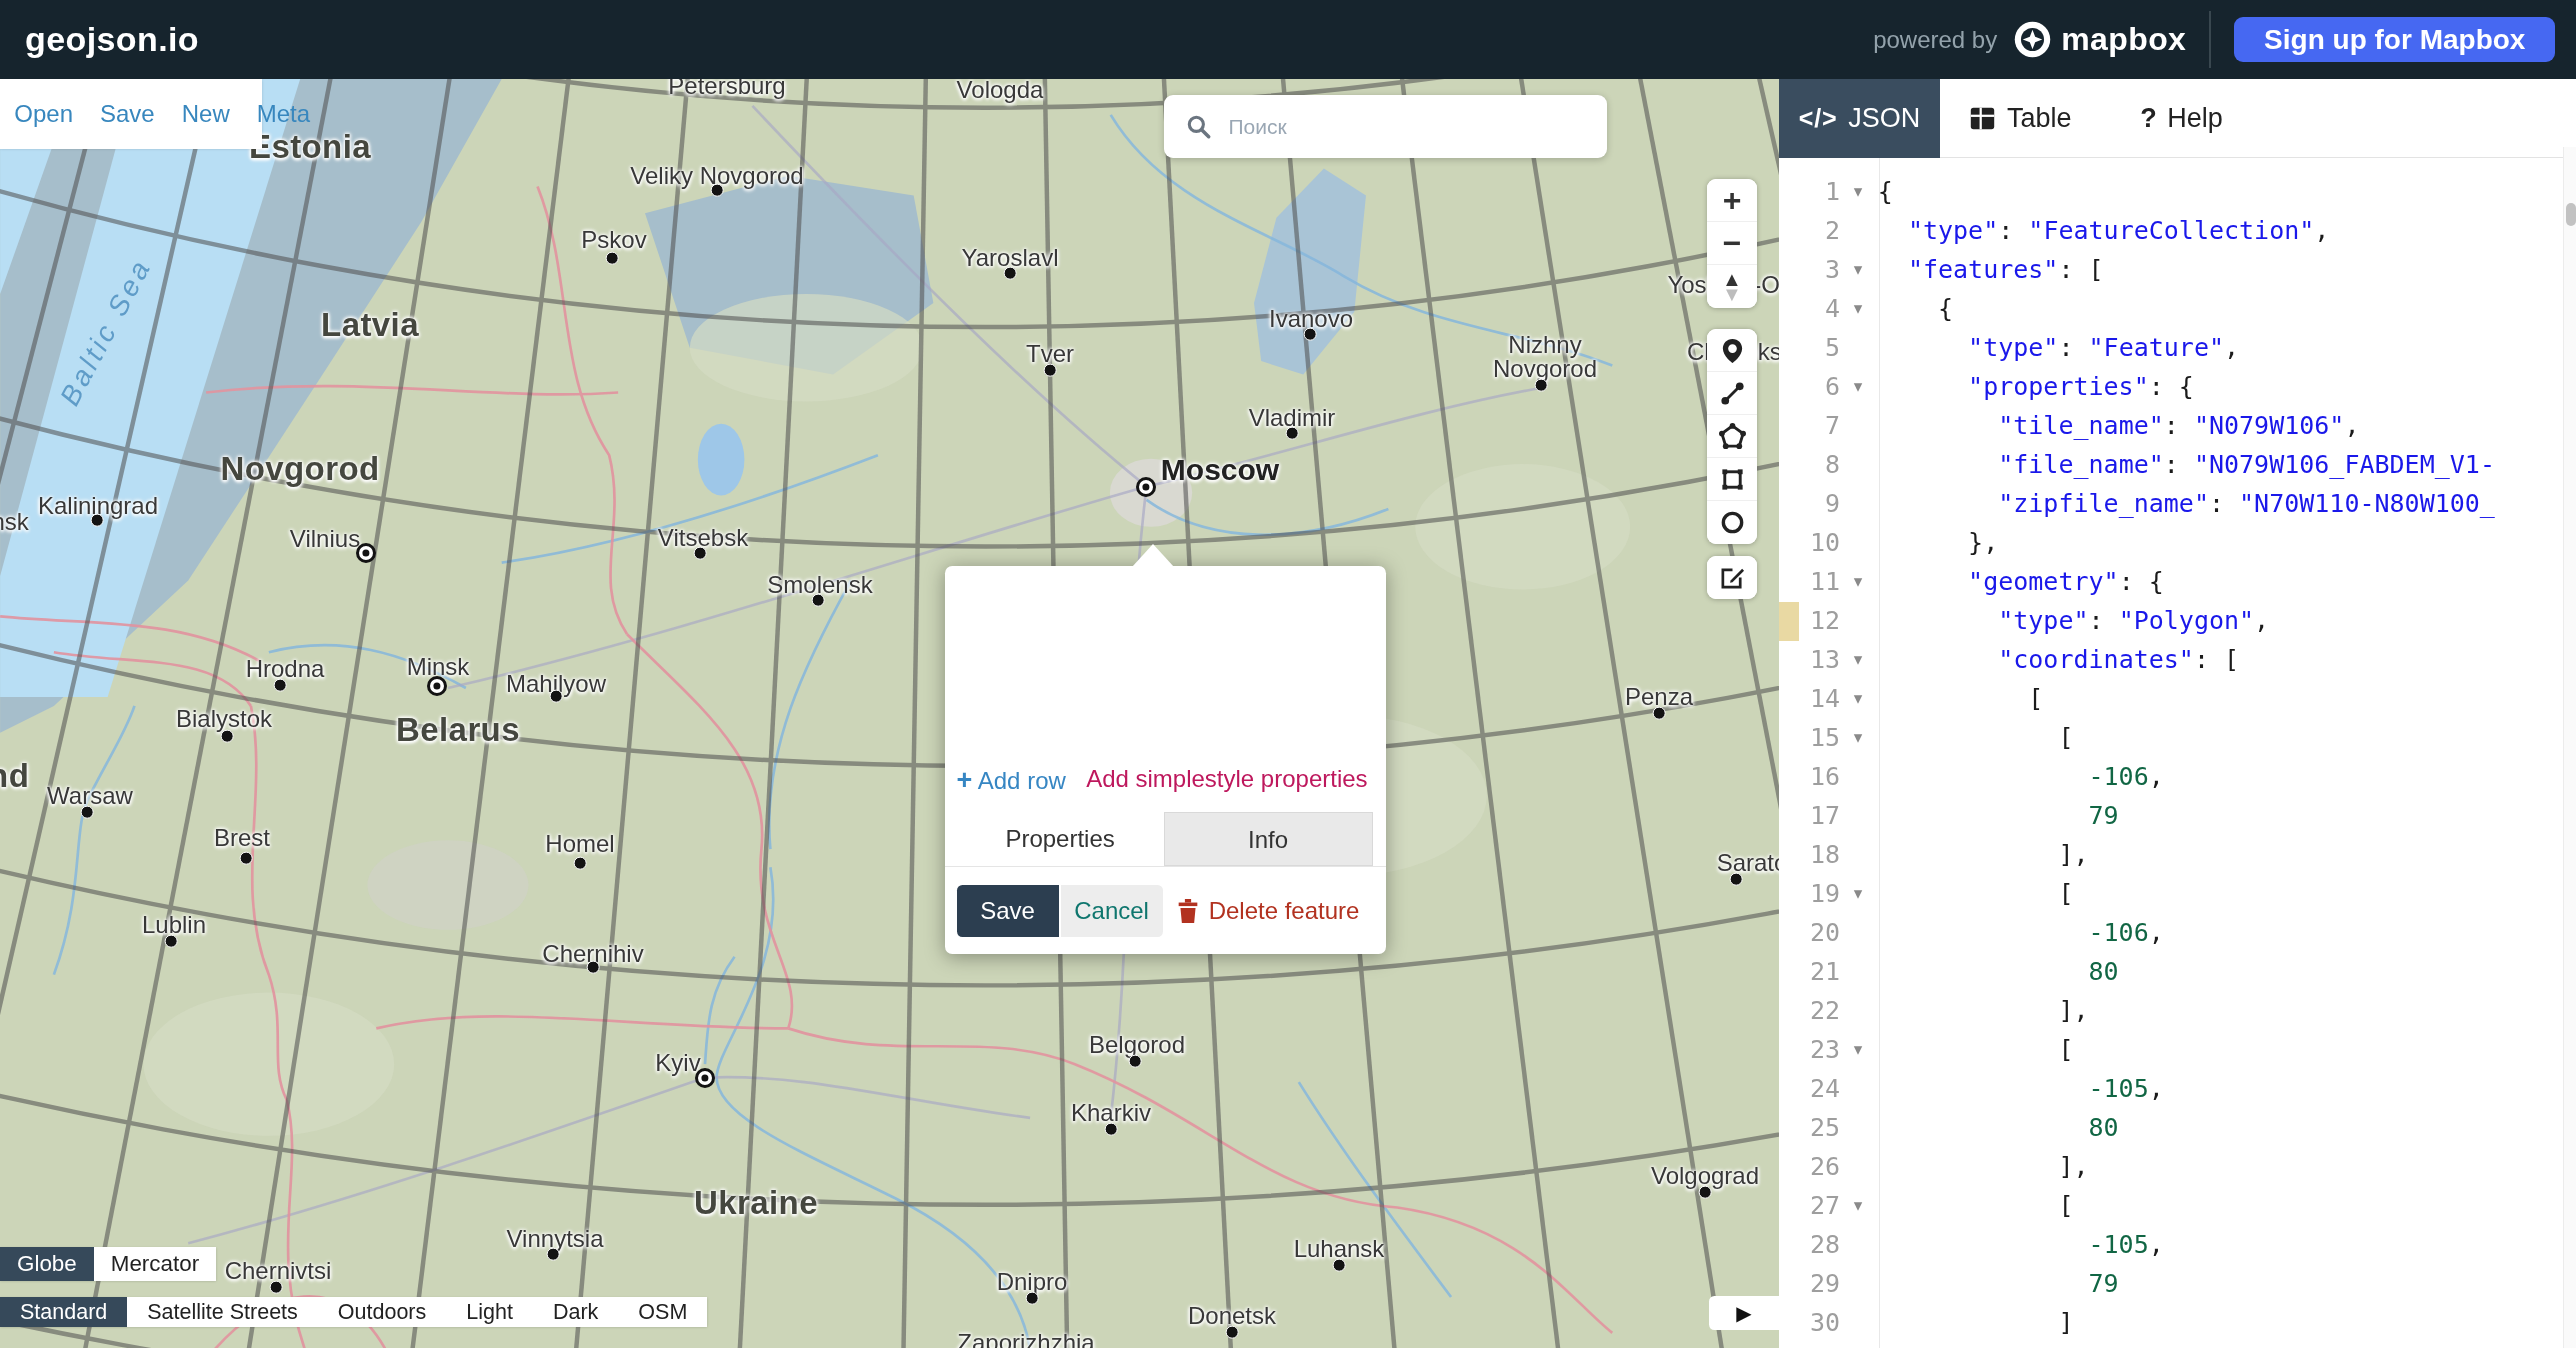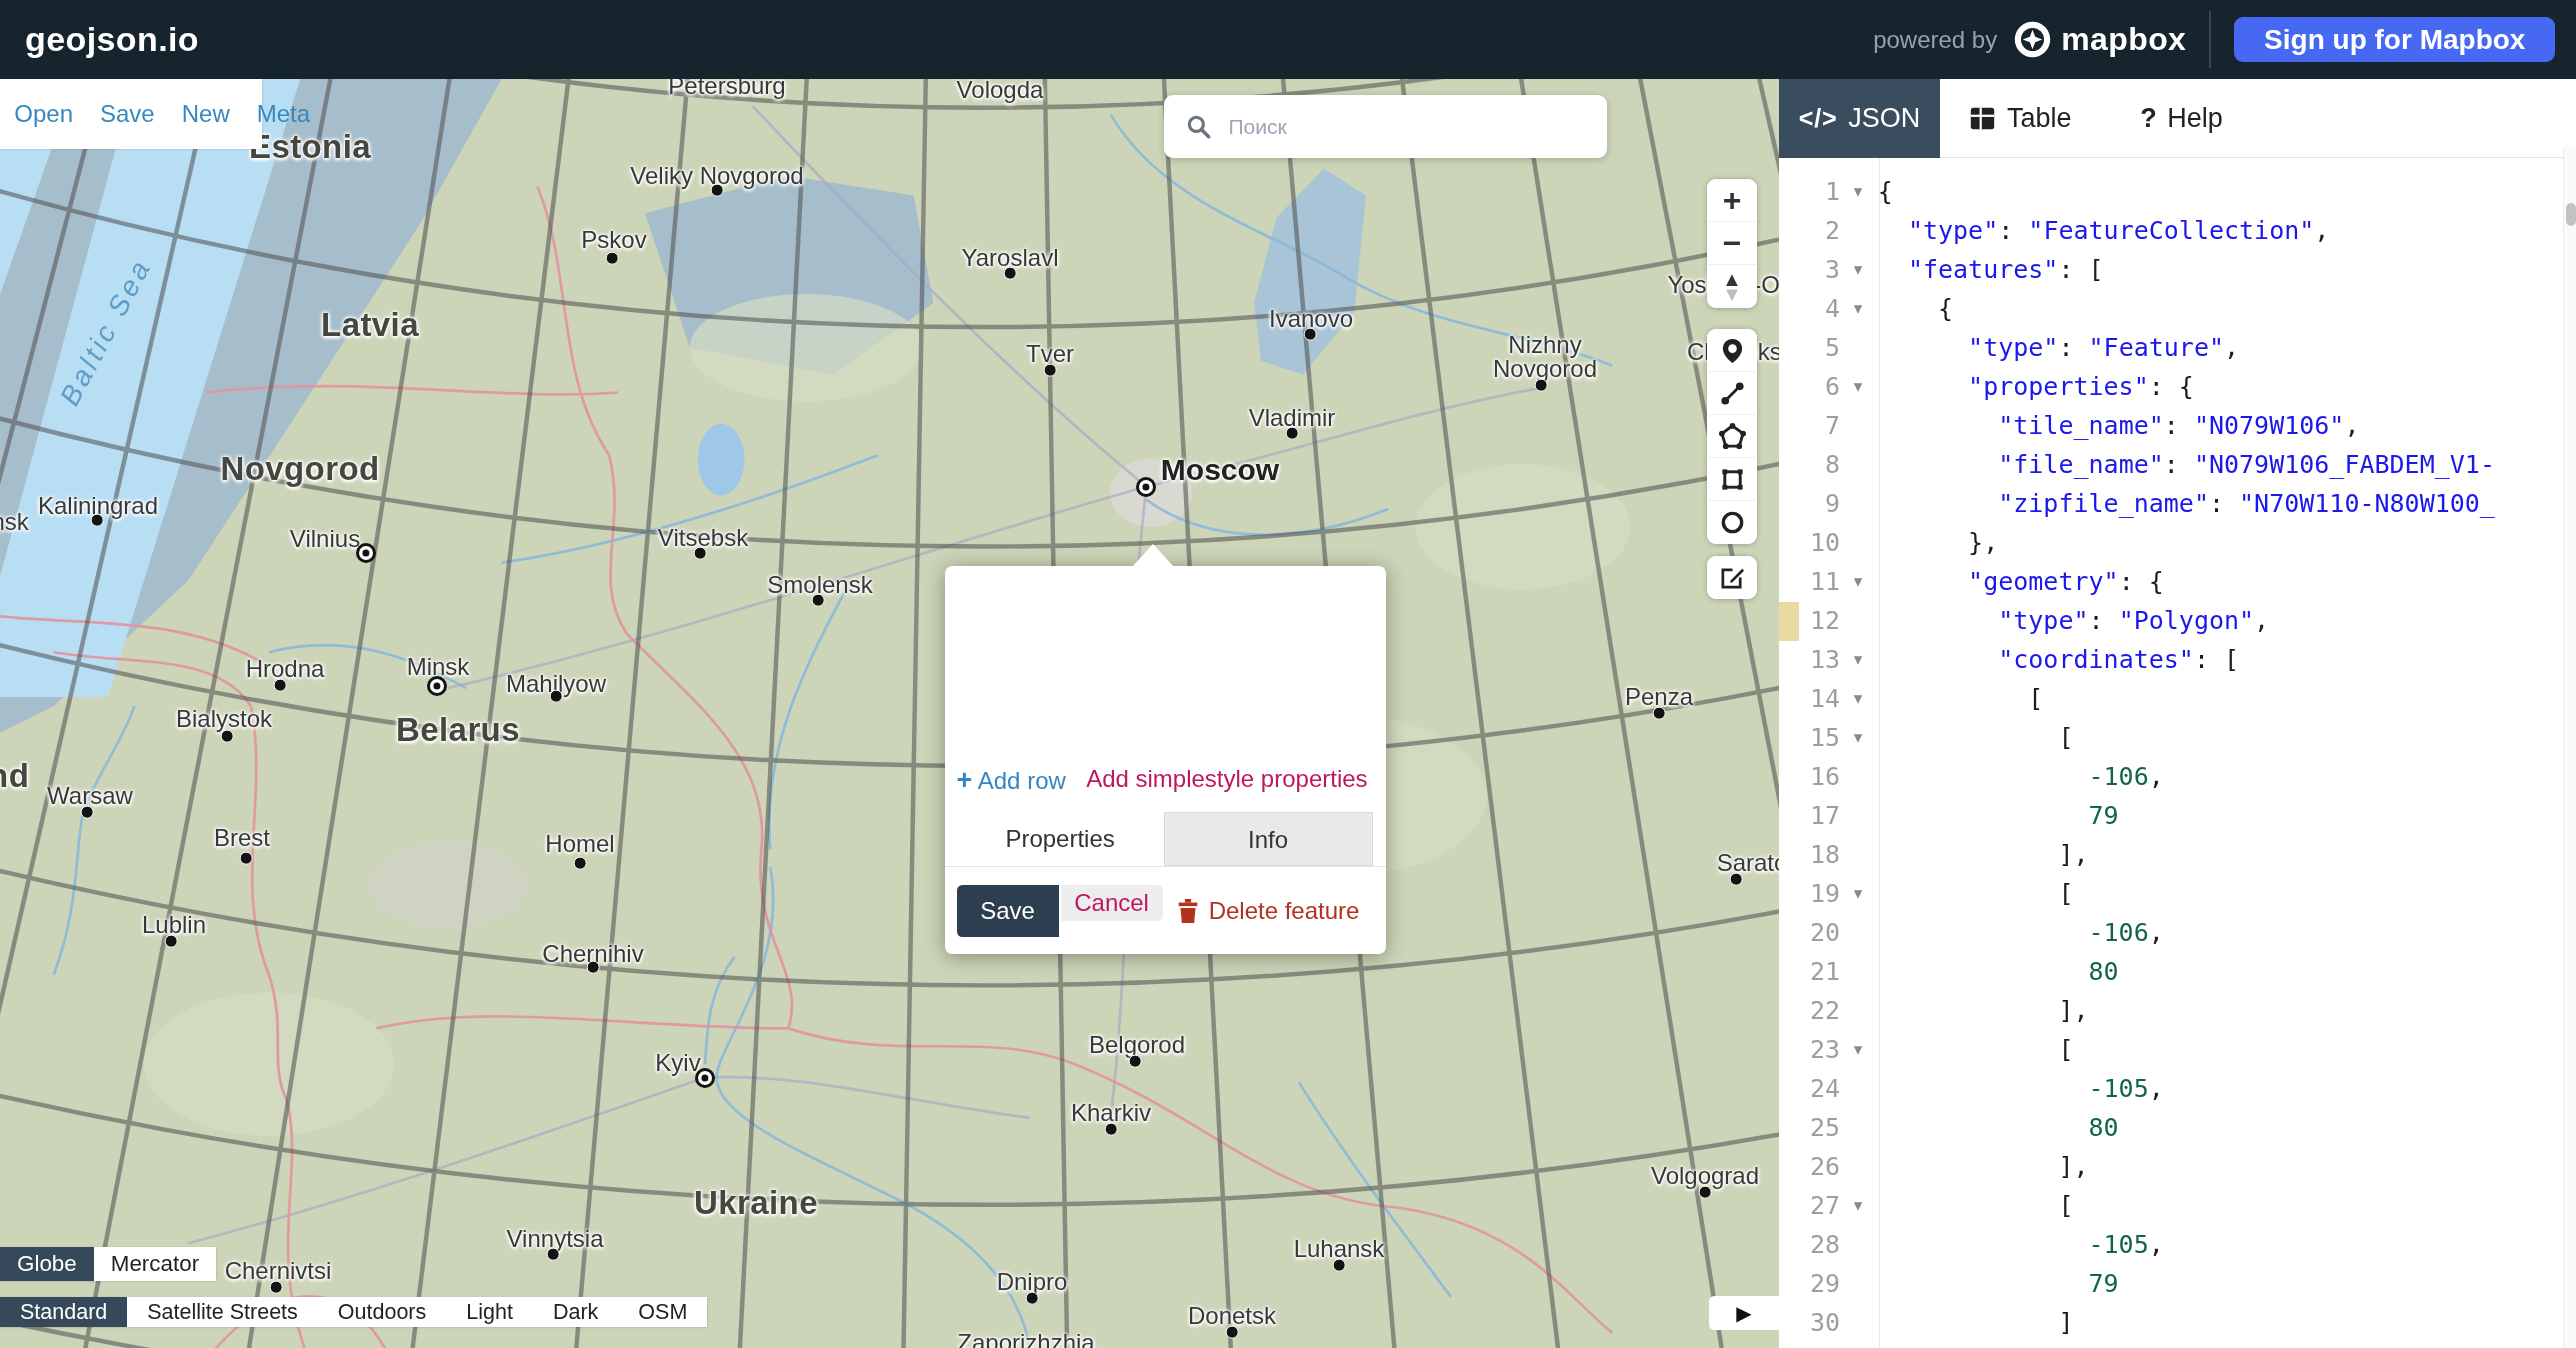--- a/index.html
+++ b/index.html
@@ -78,21 +78,21 @@
   .plinks .addrow{position:absolute;left:0;color:#3686c3;cursor:pointer;}
   .plinks .addrow .plus{font-size:27px;font-weight:bold;margin-right:5.4px;}
   .plinks .simple{position:absolute;right:0;color:#be185d;cursor:pointer;}
   .ptabs{position:absolute;left:11.6px;top:246px;width:416px;height:54px;display:flex;font-size:24px;}
   .ptabs .tab{flex:1;text-align:center;line-height:54px;cursor:pointer;color:#333;}
   .ptabs .tab.inactive{background:#e9e9e9;border:1.8px solid #d9d9d9;box-sizing:border-box;}
   .pdiv{position:absolute;left:0;top:300px;width:441px;border-bottom:1.8px solid #e5e5e5;}
   .pfoot{position:absolute;left:11.6px;top:319px;width:416px;height:52px;}
   .btn-save{position:absolute;left:0;top:0;width:102px;height:52px;background:#2c3e50;color:#fff;border:none;
             font-size:24px;border-radius:5.4px 0 0 5.4px;cursor:pointer;font-family:"Liberation Sans",sans-serif;}
-  .btn-cancel{position:absolute;left:104px;top:0;width:102px;height:36px;background:#ededed;color:#be185d;border:none;
+  .btn-cancel{position:absolute;left:104px;top:0;width:102px;height:52px;background:#ededed;color:#0f766e;border:none;
             font-size:24px;border-radius:0 5.4px 5.4px 0;cursor:pointer;font-family:"Liberation Sans",sans-serif;}
   .btn-del{position:absolute;right:7.2px;top:0;height:52px;display:flex;align-items:center;gap:9px;
             color:#b23220;font-size:24px;cursor:pointer;background:none;border:none;font-family:"Liberation Sans",sans-serif;}
   
   .panel{position:absolute;left:1779px;top:79px;width:797px;height:1270px;background:#fff;z-index:30;}
   .ptabbar{position:absolute;left:0;top:0;width:797px;height:79px;border-bottom:1.8px solid #e3e3e3;
            box-sizing:border-box;display:flex;background:#fff;}
   .ptab{width:161px;height:79px;display:flex;align-items:center;justify-content:center;gap:10.7px;
         font-size:27px;color:#222;cursor:pointer;}
   .ptab.active{background:#3a4d5f;color:#fff;}

